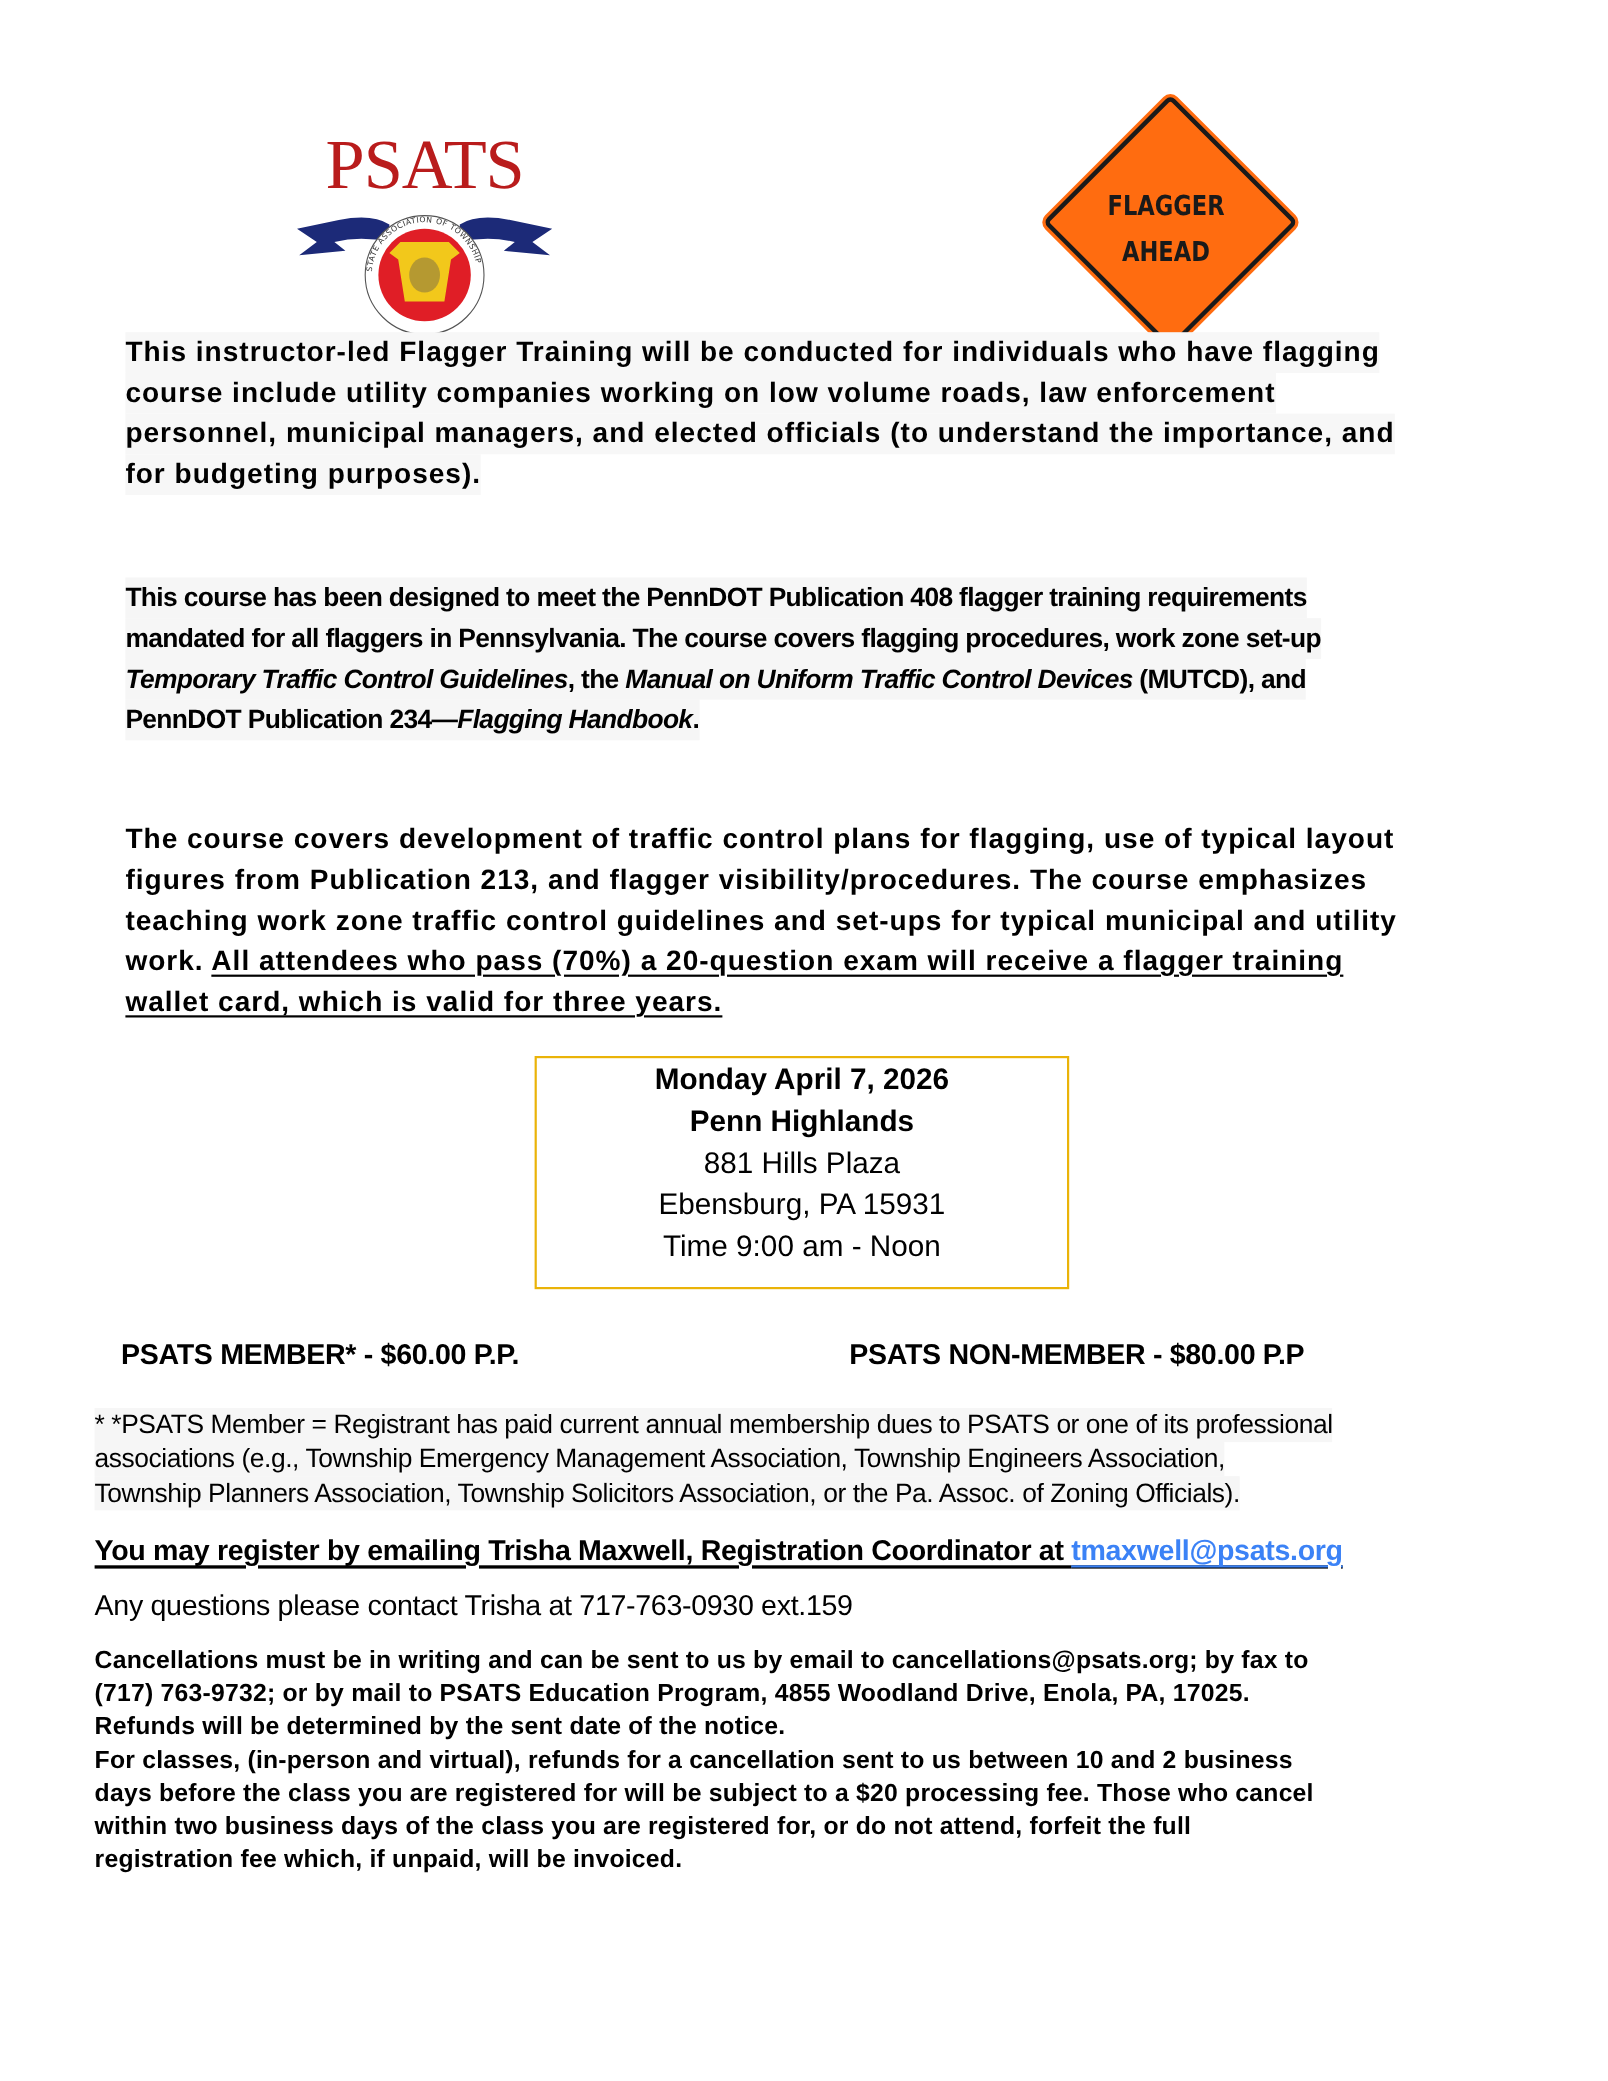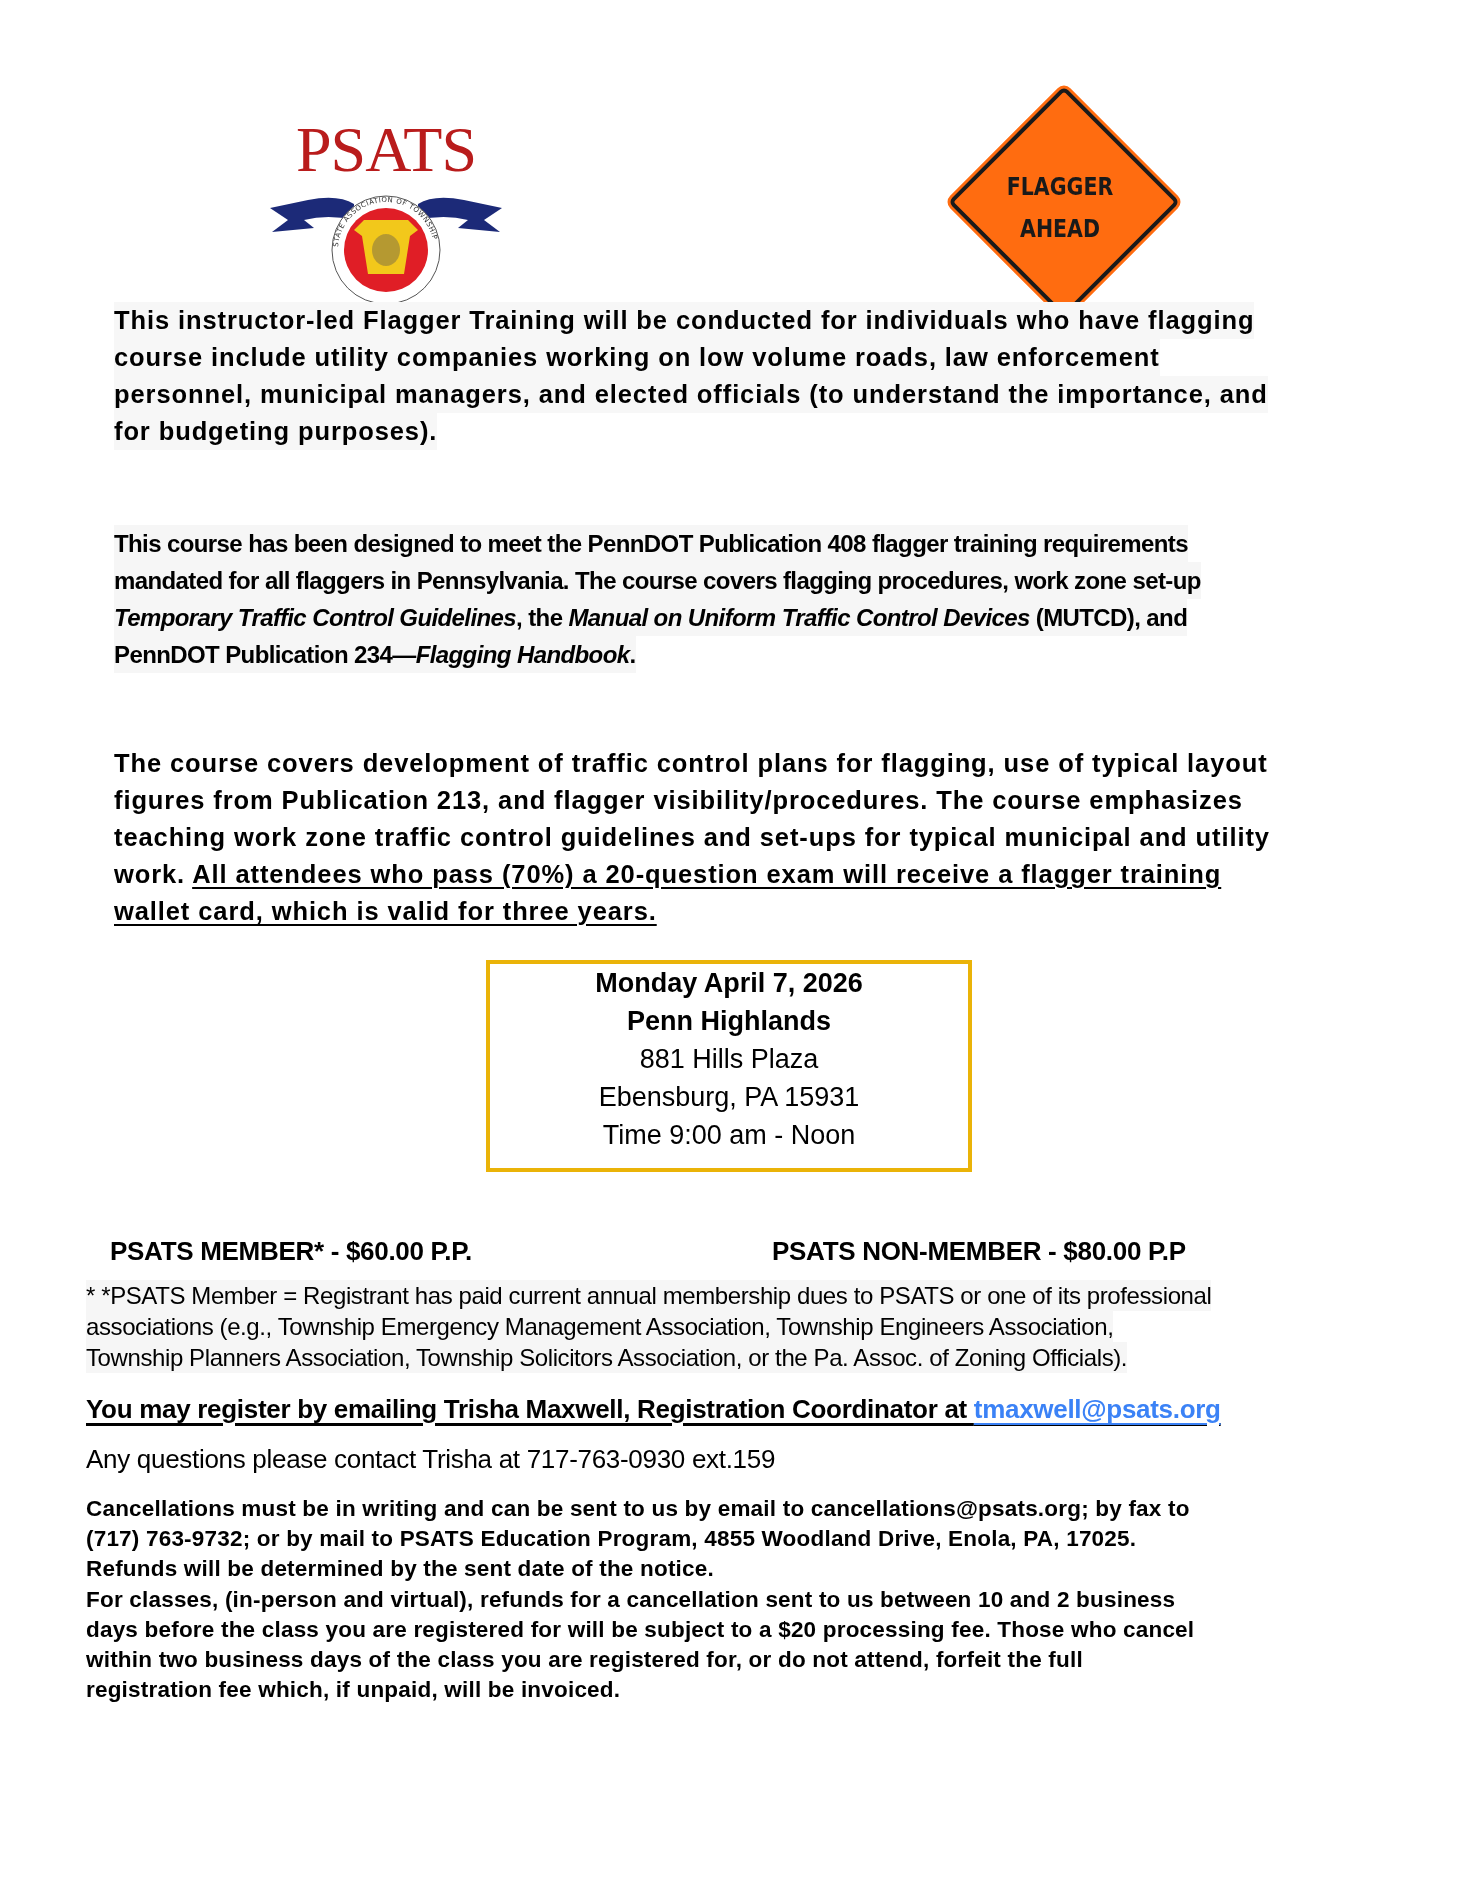--- a/index.html
+++ b/index.html
@@ -25,28 +25,28 @@
 
     #p1 { top: 302px; font-size: 25.5px; line-height: 37px; letter-spacing: 0.9px; }
     #p1 .line { background: #f7f7f7; width: fit-content; }
     #p2 { top: 525px; font-size: 24px; line-height: 37px; letter-spacing: -0.6px; }
     #p2 .line { background: #f6f6f6; width: fit-content; }
     #p3 { top: 745px; font-size: 25.5px; line-height: 37px; letter-spacing: 0.9px; }
     .u { text-decoration: underline; text-decoration-thickness: 2px; text-underline-offset: 4px; text-align: right; }
     .it { font-style: italic; }
 
     
-    #event-box { left: 486px; top: 960px; width: 486px; height: 212px; border: 4px solid #eab308; box-sizing: border-box;
+    #event-box { left: 486px; top: 960px; width: 486px; height: 212px; border: 2px solid #eab308; box-sizing: border-box;
       font-family: "Liberation Sans", sans-serif; text-align: center; }
     #event-box .ev { display: block; font-size: 27px; line-height: 38px; }
     #event-box .ev.b { font-weight: bold; }
     #event-box .ev:first-child { margin-top: 0px; }
 
     
-    .price { position: absolute; top: 1216px; font-family: "Liberation Sans", sans-serif; font-weight: bold; font-size: 26px; letter-spacing: -0.3px; margin-top: 20px; }
+    .price { position: absolute; top: 1216px; font-family: "Liberation Sans", sans-serif; font-weight: bold; font-size: 26px; letter-spacing: -0.3px; }
     #price-member { left: 110px; }
     #price-nonmember { left: 772px; }
 
     
     #footnote { left: 86px; top: 1280px; width: 1310px; font-family: "Liberation Sans", sans-serif; font-size: 24px; line-height: 31px; letter-spacing: -0.4px; }
     #footnote .line { display: block; white-space: nowrap; background: #f6f6f6; width: fit-content; }
 
     
     #register { left: 86px; top: 1394px; font-family: "Liberation Sans", sans-serif; font-weight: bold; font-size: 26px; white-space: nowrap; letter-spacing: -0.3px;
       text-decoration: underline; text-decoration-thickness: 3px; text-underline-offset: 5px; }

